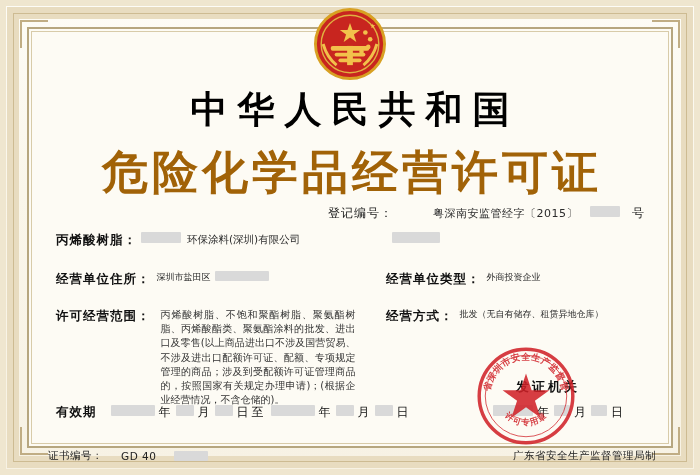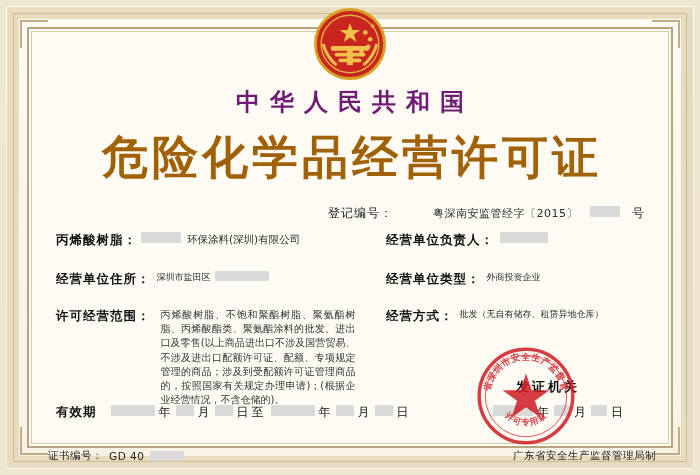--- a/index.html
+++ b/index.html
@@ -81,24 +81,24 @@
 
   
   .title-block {
     position: absolute;
     left: 0; right: 0;
     top: 88px;
     text-align: center;
   }
   .title-main {
     font-family: Liberation Serif, serif;
-    font-size: 24px;
+    font-size: 37px;
     font-weight: bold;
     letter-spacing: 10px;
-    color: #701a75;
+    color: #000000;
     text-indent: 10px;
     line-height: 1.2;
   }
   .title-sub {
     font-family: "DejaVu Sans", "Liberation Sans", sans-serif;
     font-size: 46px;
     font-weight: bold;
     letter-spacing: 4px;
     color: #a16207;
     text-indent: 4px;
@@ -223,21 +223,21 @@
   .footer-left {
     position: absolute;
     left: 48px;
     bottom: 12px;
     font-family: "DejaVu Sans", sans-serif;
     font-size: 10.5px;
     color: #222;
     letter-spacing: 0.5px;
     display: flex;
     align-items: center;
-    gap: 6px;
+    gap: 18px;
   }
   .footer-right {
     position: absolute;
     right: 44px;
     bottom: 12px;
     font-family: "DejaVu Sans", sans-serif;
     font-size: 10.5px;
     color: #222;
     letter-spacing: 0.5px;
   }
@@ -287,21 +287,20 @@
 
   <div class="fields">
 
     <div class="row">
       <div class="col left">
         <span class="flabel">丙烯酸树脂：</span>
         <span class="redact" style="width:40px;height:11px;margin-left:4px;"></span>
         <span class="fvalue">环保涂料(深圳)有限公司</span>
       </div>
       <div class="col right">
-        <span class="flabel">经营单位负责人：</span>
         <span class="redact" style="width:48px;height:11px;margin-left:6px;"></span>
       </div>
     </div>
 
     <div class="row" style="margin-top:22px;">
       <div class="col left">
         <span class="flabel">经营单位住所：</span>
         <span class="fvalue small">深圳市盐田区</span>
         <span class="redact" style="width:54px;height:10px;margin-left:4px;"></span>
       </div>

